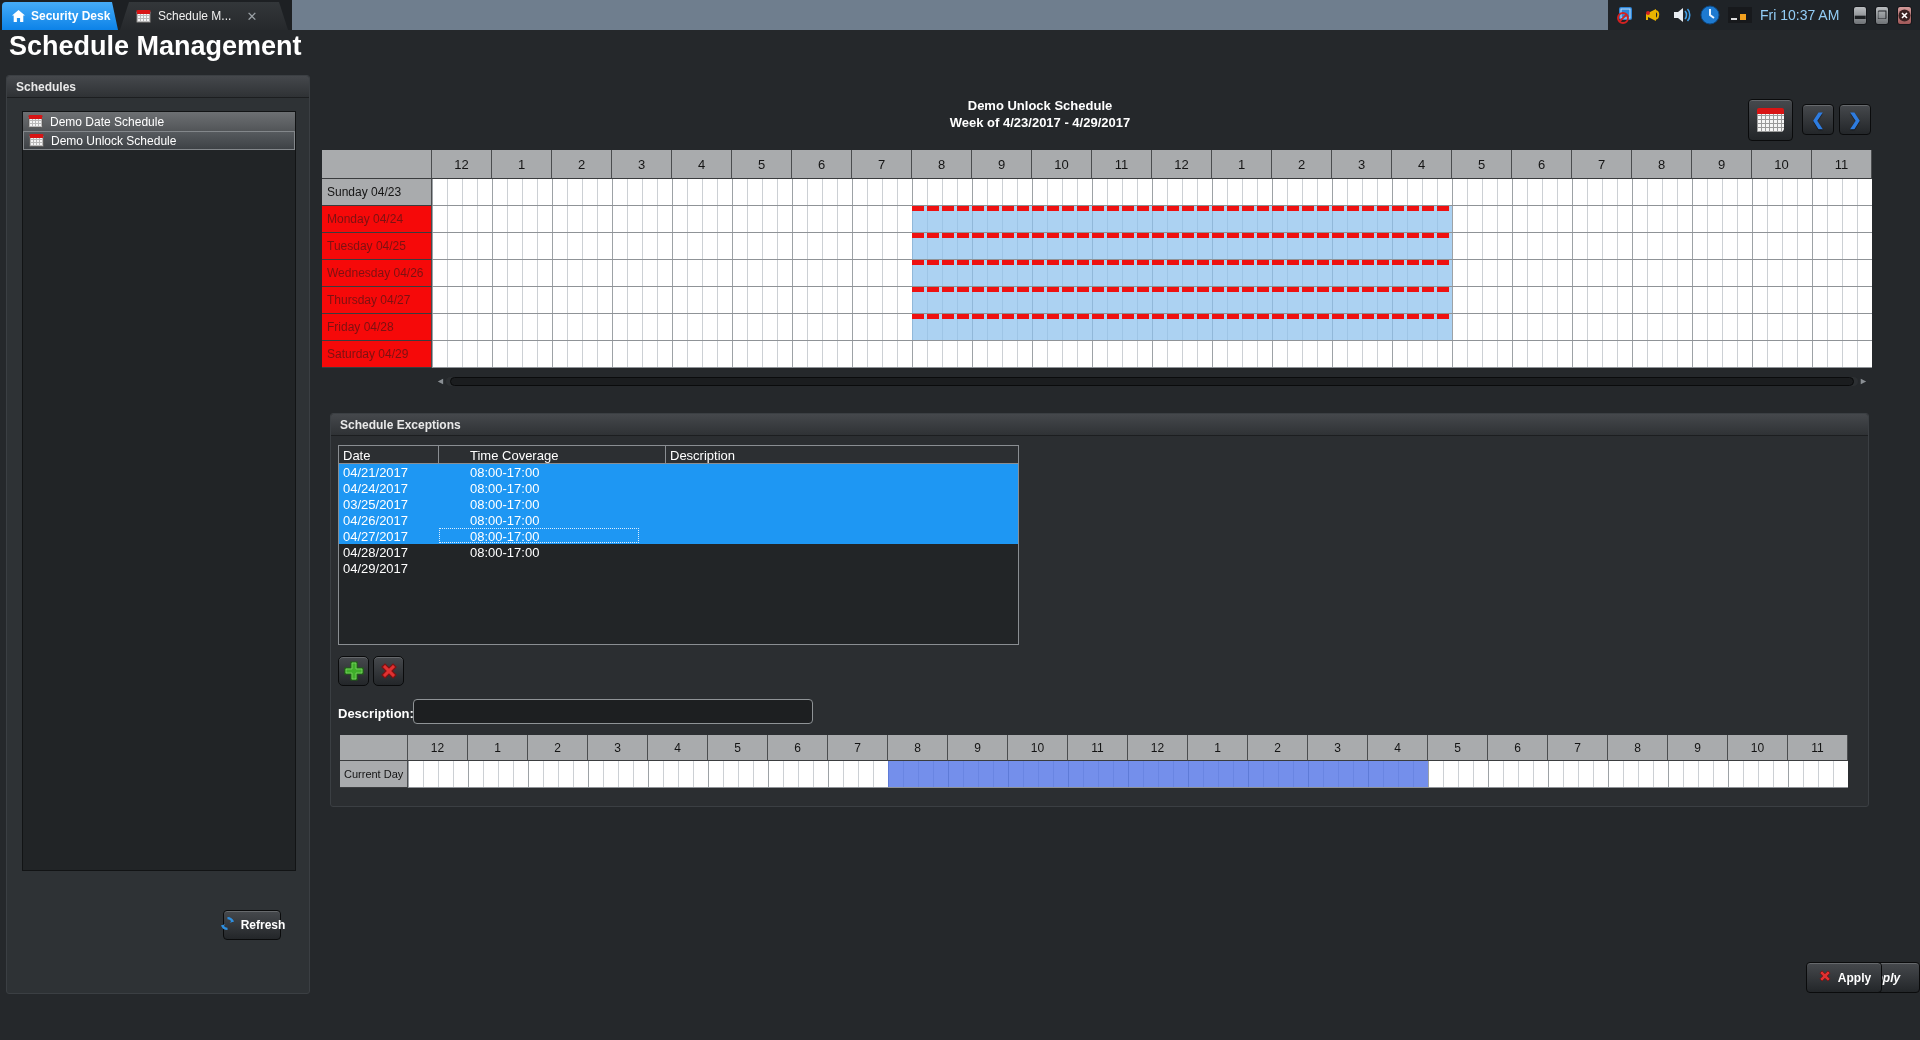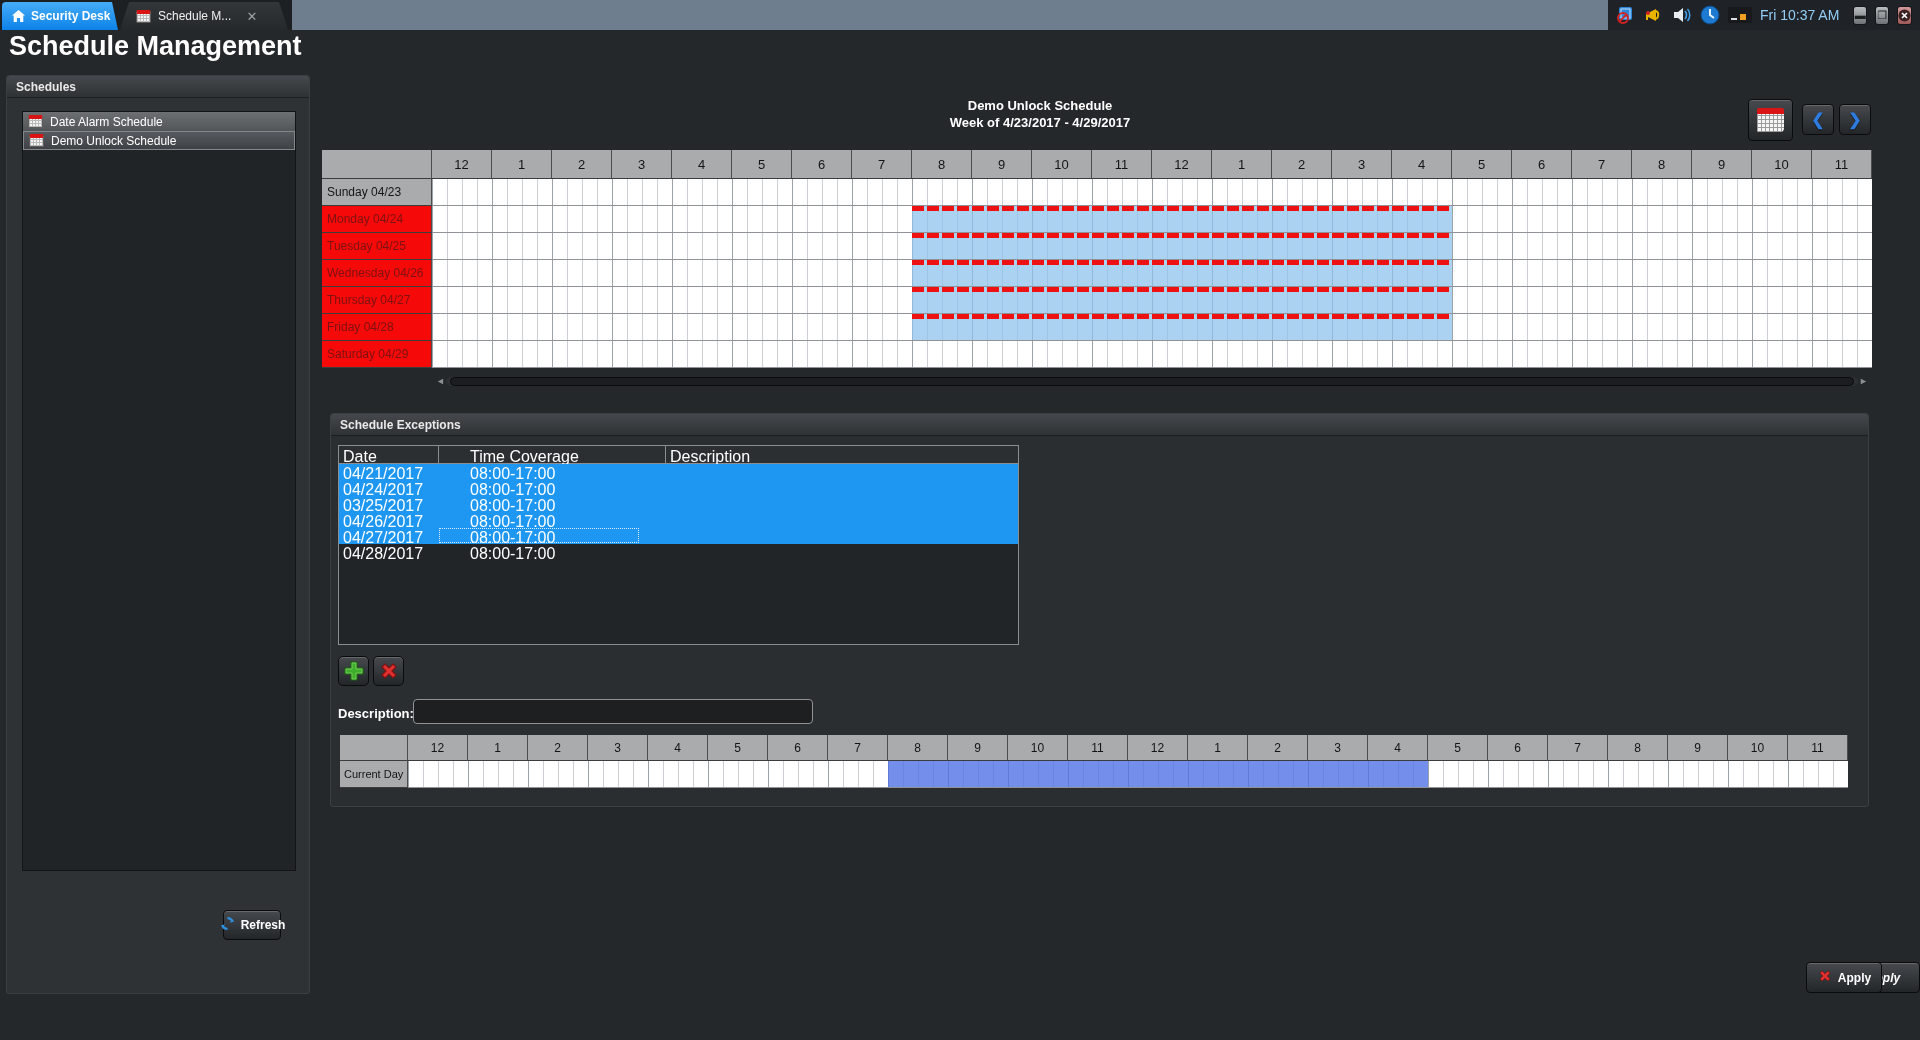--- a/index.html
+++ b/index.html
@@ -89,21 +89,21 @@
   .hscroll { position:absolute; left:436px; top:375px; width:1432px; height:12px; display:flex; align-items:center; }
   .hs-arrow { width:10px; font-size:9px; color:#8a8f94; line-height:1; }
   .hs-track { flex:1; height:9px; background:#2c2f32; border-radius:5px; position:relative; }
   .hs-thumb { position:absolute; left:4px; right:4px; top:0; height:9px; background:#1b1d1f;
               border:1px solid #0a0b0c; border-radius:5px; }
 
   
   .exc-panel { position:absolute; left:330px; top:413px; width:1539px; height:394px;
                background:#2b2e31; border:1px solid #3b3f43; border-radius:3px; }
   .exc-table { position:absolute; left:7px; top:31px; width:681px; height:200px;
-               background:#222527; border:1px solid #8a8e92; font-size:16px; }
+               background:#222527; border:1px solid #8a8e92; font-size:13px; }
   .t-head { display:flex; height:18px; background:#2c2f32; border-bottom:1px solid #8a8e92; color:#fff; }
   .t-head > div { padding:2px 0 0 4px; border-right:1px solid #8a8e92; }
   .t-row { display:flex; height:16px; color:#fff; position:relative; }
   .t-row.sel { background:#1e97f3; }
   .t-row > div { padding:1px 0 0 4px; overflow:hidden; white-space:nowrap; }
   .c-date { width:100px; flex:0 0 auto; }
   .c-time { width:200px; flex:0 0 auto;margin-left:27px; }
   .c-desc { flex:1; border-right:none !important; }
   .focus-cell { position:absolute; left:100px; top:0; width:200px; height:15px;
                 border:1px dotted #dceeff; }
@@ -197,21 +197,21 @@
     </div>
   </div>
 
   <div class="page-title">Schedule Management</div>
 
   <div class="side-panel">
     <div class="panel-hd">Schedules</div>
     <div class="listbox" id="schedule-list">
         <div class="list-item row0">
           <span class="cal-ico"></span>
-          <span>Date Alarm Schedule</span>
+          <span>Demo Date Schedule</span>
         </div>
         <div class="list-item row1 sel">
           <span class="cal-ico"></span>
           <span>Demo Unlock Schedule</span>
         </div>
       </div>
     <div class="btn refresh-btn">
       <span>
         <svg width="17" height="17" viewBox="0 0 17 17">
           <path d="M8.5 2a6.5 6.5 0 016.2 4.6l-2.2.7A4.3 4.3 0 008.5 4.3V2z" fill="#2f8fe0"></path>
@@ -355,20 +355,25 @@
             <div class="c-date">04/27/2017</div>
             <div class="c-time">08:00-17:00</div>
             <div class="c-desc"></div>
             <div class="focus-cell"></div>
           </div>
           <div class="t-row">
             <div class="c-date">04/28/2017</div>
             <div class="c-time">08:00-17:00</div>
             <div class="c-desc"></div>
           </div>
+          <div class="t-row">
+            <div class="c-date">04/29/2017</div>
+            <div class="c-time"></div>
+            <div class="c-desc"></div>
+          </div>
         </div>
     </div>
 
     <div class="btn sq-btn" style="left:7px; top:242px;">
       <svg width="22" height="22" viewBox="0 0 22 22">
         <path d="M8 2h6v6h6v6h-6v6H8v-6H2V8h6z" fill="#3fae2a" stroke="#1d6212" stroke-width="1.2"></path>
         <path d="M9 3h4v6h6v4h-6v6H9v-6H3V9h6z" fill="none" stroke="#8fe07a" stroke-width="1" opacity=".6"></path>
       </svg>
     </div>
     <div class="btn sq-btn" style="left:42px; top:242px;">

